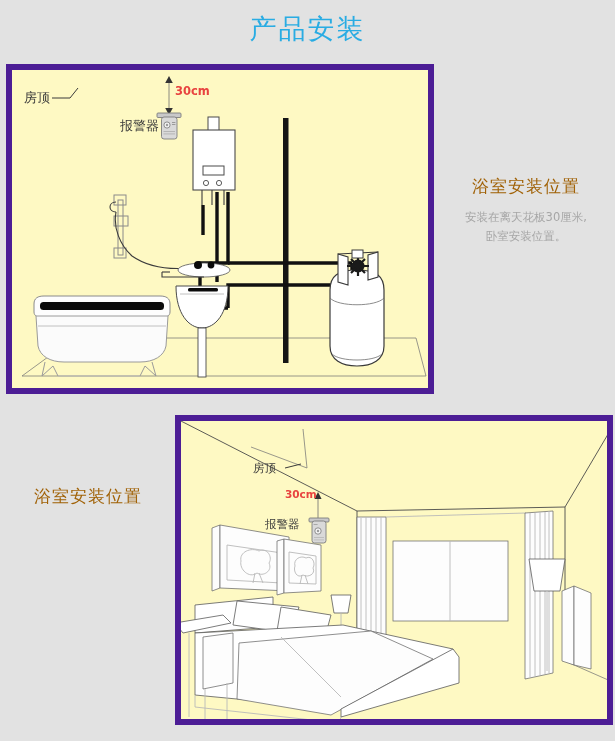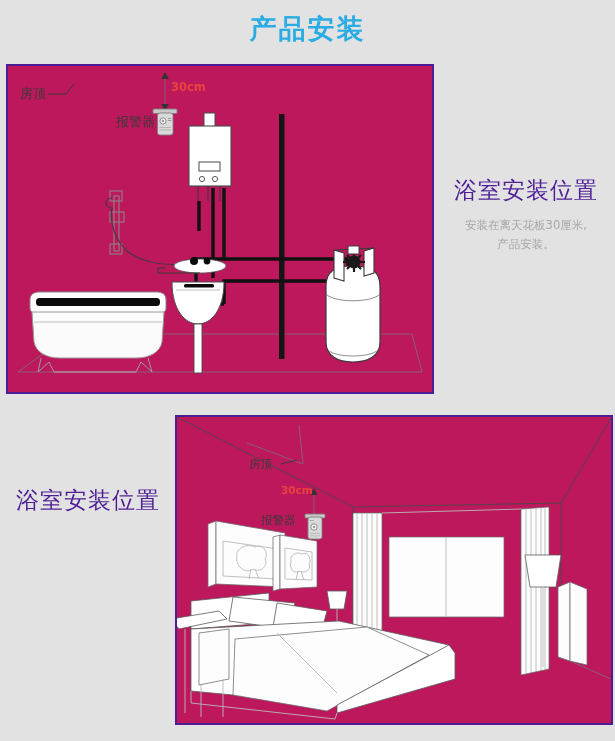--- a/index.html
+++ b/index.html
@@ -21,31 +21,31 @@
     left: 0; top: 0;
     width: 615px;
     height: 56px;
     display: flex;
     align-items: center;
     justify-content: center;
     background: #e2e2e2;
   }
   .title-bar .title-text {
     font-size: 27px;
-    font-weight: bold;
+    font-weight: normal;
     color: #29ace3;
     letter-spacing: 2px;
     line-height: 1;
   }
 
   
   .panel {
     position: absolute;
-    background: #be185d;
-    border: 2px solid #4c1d95;
+    background: #fef9c3;
+    border: 6px solid #4c1d95;
     box-sizing: border-box;
     overflow: hidden;
   }
   #panel-bathroom {
     left: 6px;
     top: 64px;
     width: 428px;
     height: 330px;
   }
   #panel-bedroom {
@@ -55,22 +55,22 @@
     height: 310px;
   }
 
   
   .caption {
     position: absolute;
     text-align: center;
     color: #9b9b9b;
   }
   .caption .cap-title {
-    font-size: 23px;
-    color: #4c1d95;
+    font-size: 17px;
+    color: #a16207;
     margin-bottom: 10px;
     letter-spacing: 1px;
     white-space: nowrap;
   }
   .caption .cap-desc {
     font-size: 11.5px;
     color: #a6a6a6;
     line-height: 1.65;
     white-space: pre-line;
   }
@@ -232,21 +232,21 @@
       <path d="M335 196 L357 196 M346 186 L346 206 M339 189 L353 203 M353 189 L339 203" stroke="#1a1a1a" stroke-width="2.2" fill="none"></path>
       <rect x="340" y="180" width="11" height="8" fill="#ffffff" stroke="#3a3a3a" stroke-width="1"></rect>
     </g>
 
   </svg>
 </div>
 
 <div class="caption" id="caption-bathroom">
   <div class="cap-title">浴室安装位置</div>
   <div class="cap-desc">安装在离天花板30厘米,
-产品安装。</div>
+卧室安装位置。</div>
 </div>
 
 <div class="caption" id="caption-bedroom">
   <div class="cap-title">浴室安装位置</div>
 </div>
 
 <div class="panel" id="panel-bedroom">
   <svg width="434" height="306" viewBox="0 0 434 306">
 
     <g>

